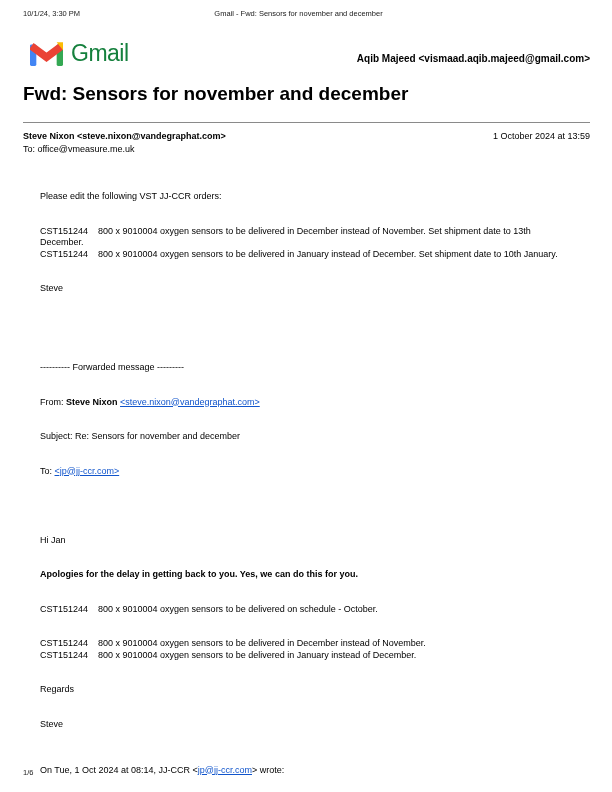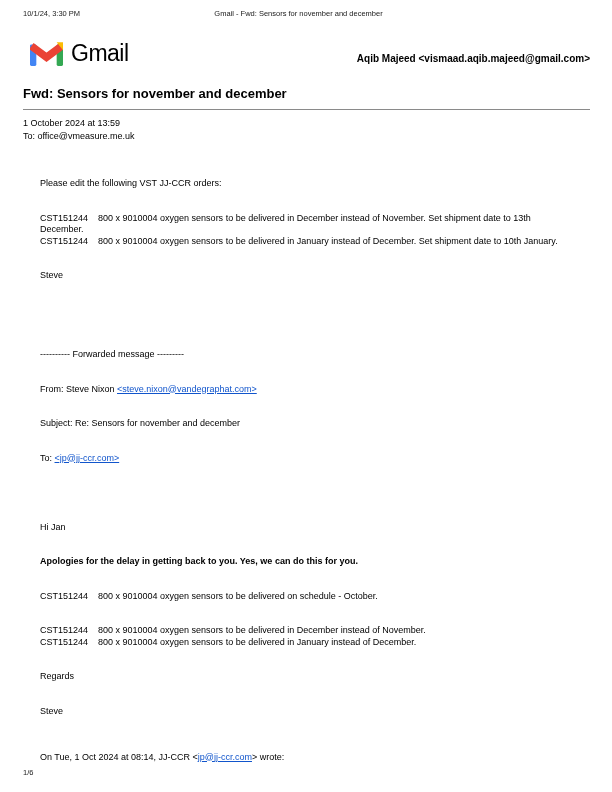--- a/index.html
+++ b/index.html
@@ -14,26 +14,26 @@
   
   .print-header { position:absolute; top:9px; left:23px; right:22px; font-size:7.5px; line-height:9px; color:#1a1a1a; }
   .ph-datetime { position:absolute; left:0; top:0; }
   .ph-title { position:absolute; left:0; right:16px; text-align:center; top:0; }
   .print-footer { position:absolute; left:23px; right:22px; top:768px; font-size:7.5px; line-height:9px; color:#1a1a1a; display:flex; justify-content:space-between; }
   .pf-url { max-width:540px; white-space:nowrap; overflow:hidden; }
 
   
   .brand-row { position:absolute; top:40px; left:30px; right:22px; display:flex; justify-content:space-between; align-items:flex-start; }
   .gmail-logo { display:flex; align-items:center; gap:8px; }
-  .gmail-wordmark { font-size:23px; line-height:26px; color:#000000; letter-spacing:-0.5px; }
+  .gmail-wordmark { font-size:23px; line-height:26px; color:#15803d; letter-spacing:-0.5px; }
   .account { font-size:10px; font-weight:bold; margin-top:13px; }
 
   
   .content { position:absolute; top:86px; left:23px; width:567px; }
-  .subject { font-size:13px; font-weight:bold; line-height:16px; padding-bottom:7px; border-bottom:1px solid #8a8a8a; }
+  .subject { font-size:19px; font-weight:bold; line-height:16px; padding-bottom:20px; border-bottom:1px solid #8a8a8a; }
   .meta { display:flex; justify-content:space-between; margin-top:8px; font-size:9px; line-height:11px; }
   .from { font-weight:bold; }
   .to-line { font-size:9px; line-height:11px; margin-top:2px; }
 
   .email-body { margin-left:17px; margin-top:13px; width:520px; font-size:9px; line-height:11.5px; white-space:pre-wrap; }
   .email-body p { margin:0; }
   .p-intro { margin-top:0; }
   .p-orders { margin-top:26px; }
   .p-signoff1 { margin-top:20px; }
   .fwd-header { margin-top:10px; }
@@ -69,33 +69,34 @@
       </span>
       <span class="gmail-wordmark">Gmail</span>
     </div>
     <div class="account">Aqib Majeed &lt;vismaad.aqib.majeed@gmail.com&gt;</div>
   </div>
 
   <div class="content">
     <div class="subject">Fwd: Sensors for november and december</div>
 
     <div class="meta">
+      <span class="from">Steve Nixon &lt;steve.nixon@vandegraphat.com&gt;</span>
       <span class="date">1 October 2024 at 13:59</span>
     </div>
     <div class="to-line">To: office@vmeasure.me.uk</div>
 
     <div class="email-body">
       <p class="p-intro">Please edit the following VST JJ-CCR orders:</p>
       <p class="p-orders">CST151244    800 x 9010004 oxygen sensors to be delivered in December instead of November. Set shipment date to 13th December.
 CST151244    800 x 9010004 oxygen sensors to be delivered in January instead of December. Set shipment date to 10th January.</p>
       <p class="p-signoff1">Steve</p>
 
       <div class="fwd-header">
         <p>---------- Forwarded message ---------</p>
-        <p><span>From: </span><span style="font-weight:normal;">Steve Nixon </span><a class="mail-link" href="#">&lt;steve.nixon@vandegraphat.com&gt;</a></p>
+        <p><span>From: </span><span style="font-weight:bold;">Steve Nixon </span><a class="mail-link" href="#">&lt;steve.nixon@vandegraphat.com&gt;</a></p>
         <p>Subject: Re: Sensors for november and december</p>
         <p><span>To: </span><a class="mail-link" href="#">&lt;jp@jj-ccr.com&gt;</a></p>
       </div>
 
       <p class="p-greeting">Hi Jan</p>
       <p class="p-apology">Apologies for the delay in getting back to you. Yes, we can do this for you.</p>
       <p class="p-oct">CST151244    800 x 9010004 oxygen sensors to be delivered on schedule - October.</p>
       <p class="p-changed">CST151244    800 x 9010004 oxygen sensors to be delivered in December instead of November.
 CST151244    800 x 9010004 oxygen sensors to be delivered in January instead of December.</p>
       <p class="p-regards">Regards</p>

